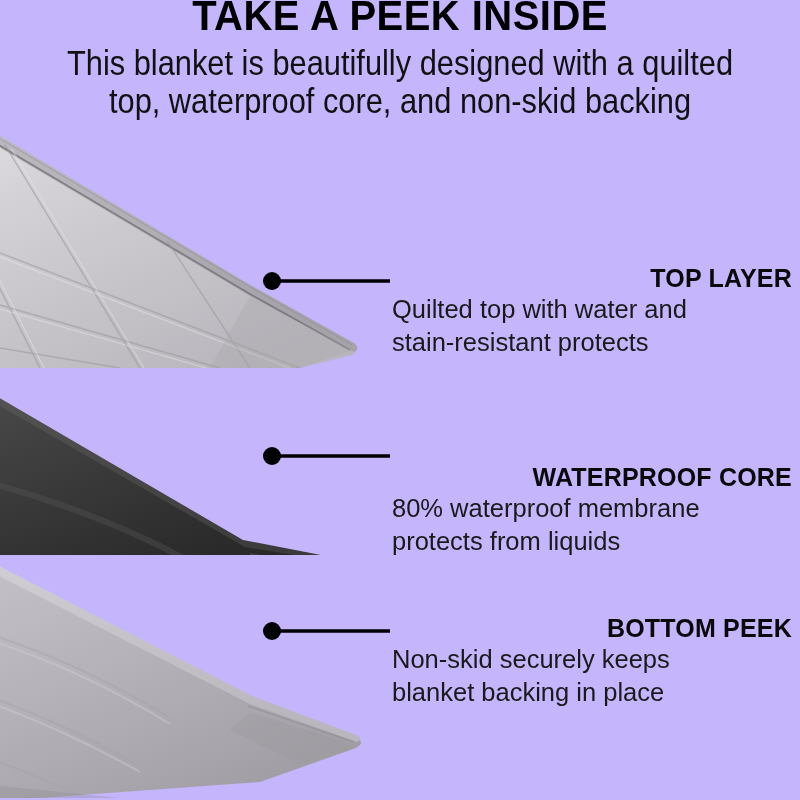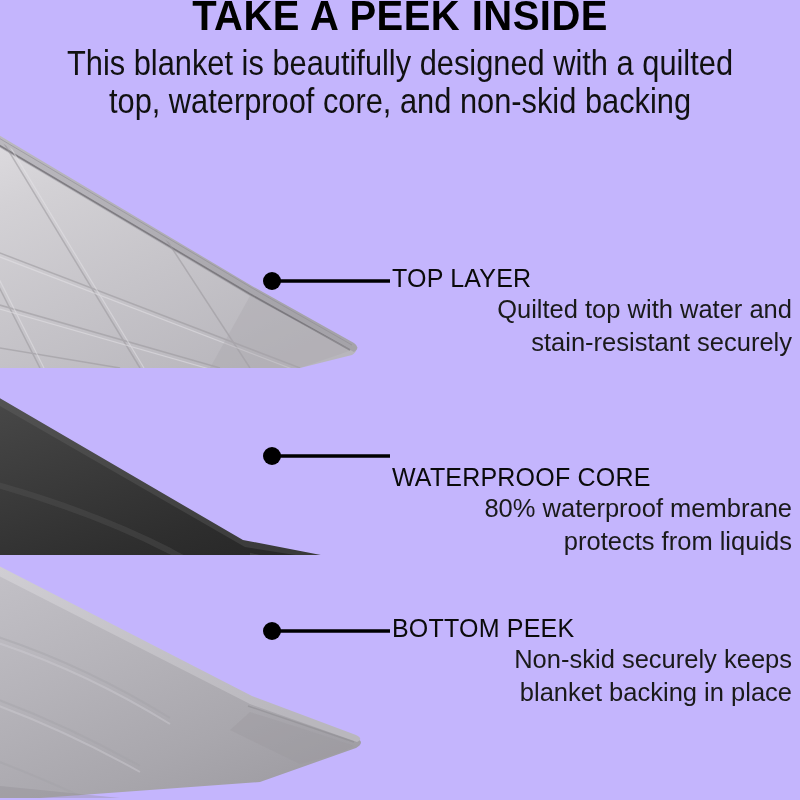--- a/index.html
+++ b/index.html
@@ -66,36 +66,36 @@
   .layer svg { display: block; }
 
   
   .callout {
     position: absolute;
     left: 392px;
     width: 400px;
   }
   .callout-title {
     font-family: "Liberation Sans", sans-serif;
-    font-weight: 400;
+    font-weight: 700;
     font-size: 25px;
     line-height: 27px;
     letter-spacing: 0.2px;
     color: #0a0a0a;
     margin: 0 0 1px 0;
     white-space: nowrap;
+    text-align: right;
   }
   .callout-body {
     font-family: "Liberation Sans", sans-serif;
     font-weight: 400;
     font-size: 25.5px;
     line-height: 33px;
     color: #1a1a1a;
     margin: 0;
-    text-align: right;
   }
   .callout-body .bl { display: block; white-space: nowrap; }
 
   
   .leader {
     position: absolute;
     left: 258px;
     width: 140px;
     height: 20px;
   }
@@ -248,21 +248,21 @@
     <svg width="140" height="20" viewBox="0 0 140 20" xmlns="http://www.w3.org/2000/svg">
       <line x1="14" y1="10" x2="132" y2="10" stroke="#000000" stroke-width="3.4"></line>
       <circle cx="14" cy="10" r="9" fill="#000000"></circle>
     </svg>
   </div>
 
   <div class="callout" style="top:265px;">
     <div class="callout-title">TOP LAYER</div>
     <div class="callout-body">
       <span class="bl">Quilted top with water and</span>
-      <span class="bl">stain-resistant securely</span>
+      <span class="bl">stain-resistant protects</span>
     </div>
   </div>
 
   <div class="callout" style="top:464px;">
     <div class="callout-title">WATERPROOF CORE</div>
     <div class="callout-body">
       <span class="bl">80% waterproof membrane</span>
       <span class="bl">protects from liquids</span>
     </div>
   </div>

